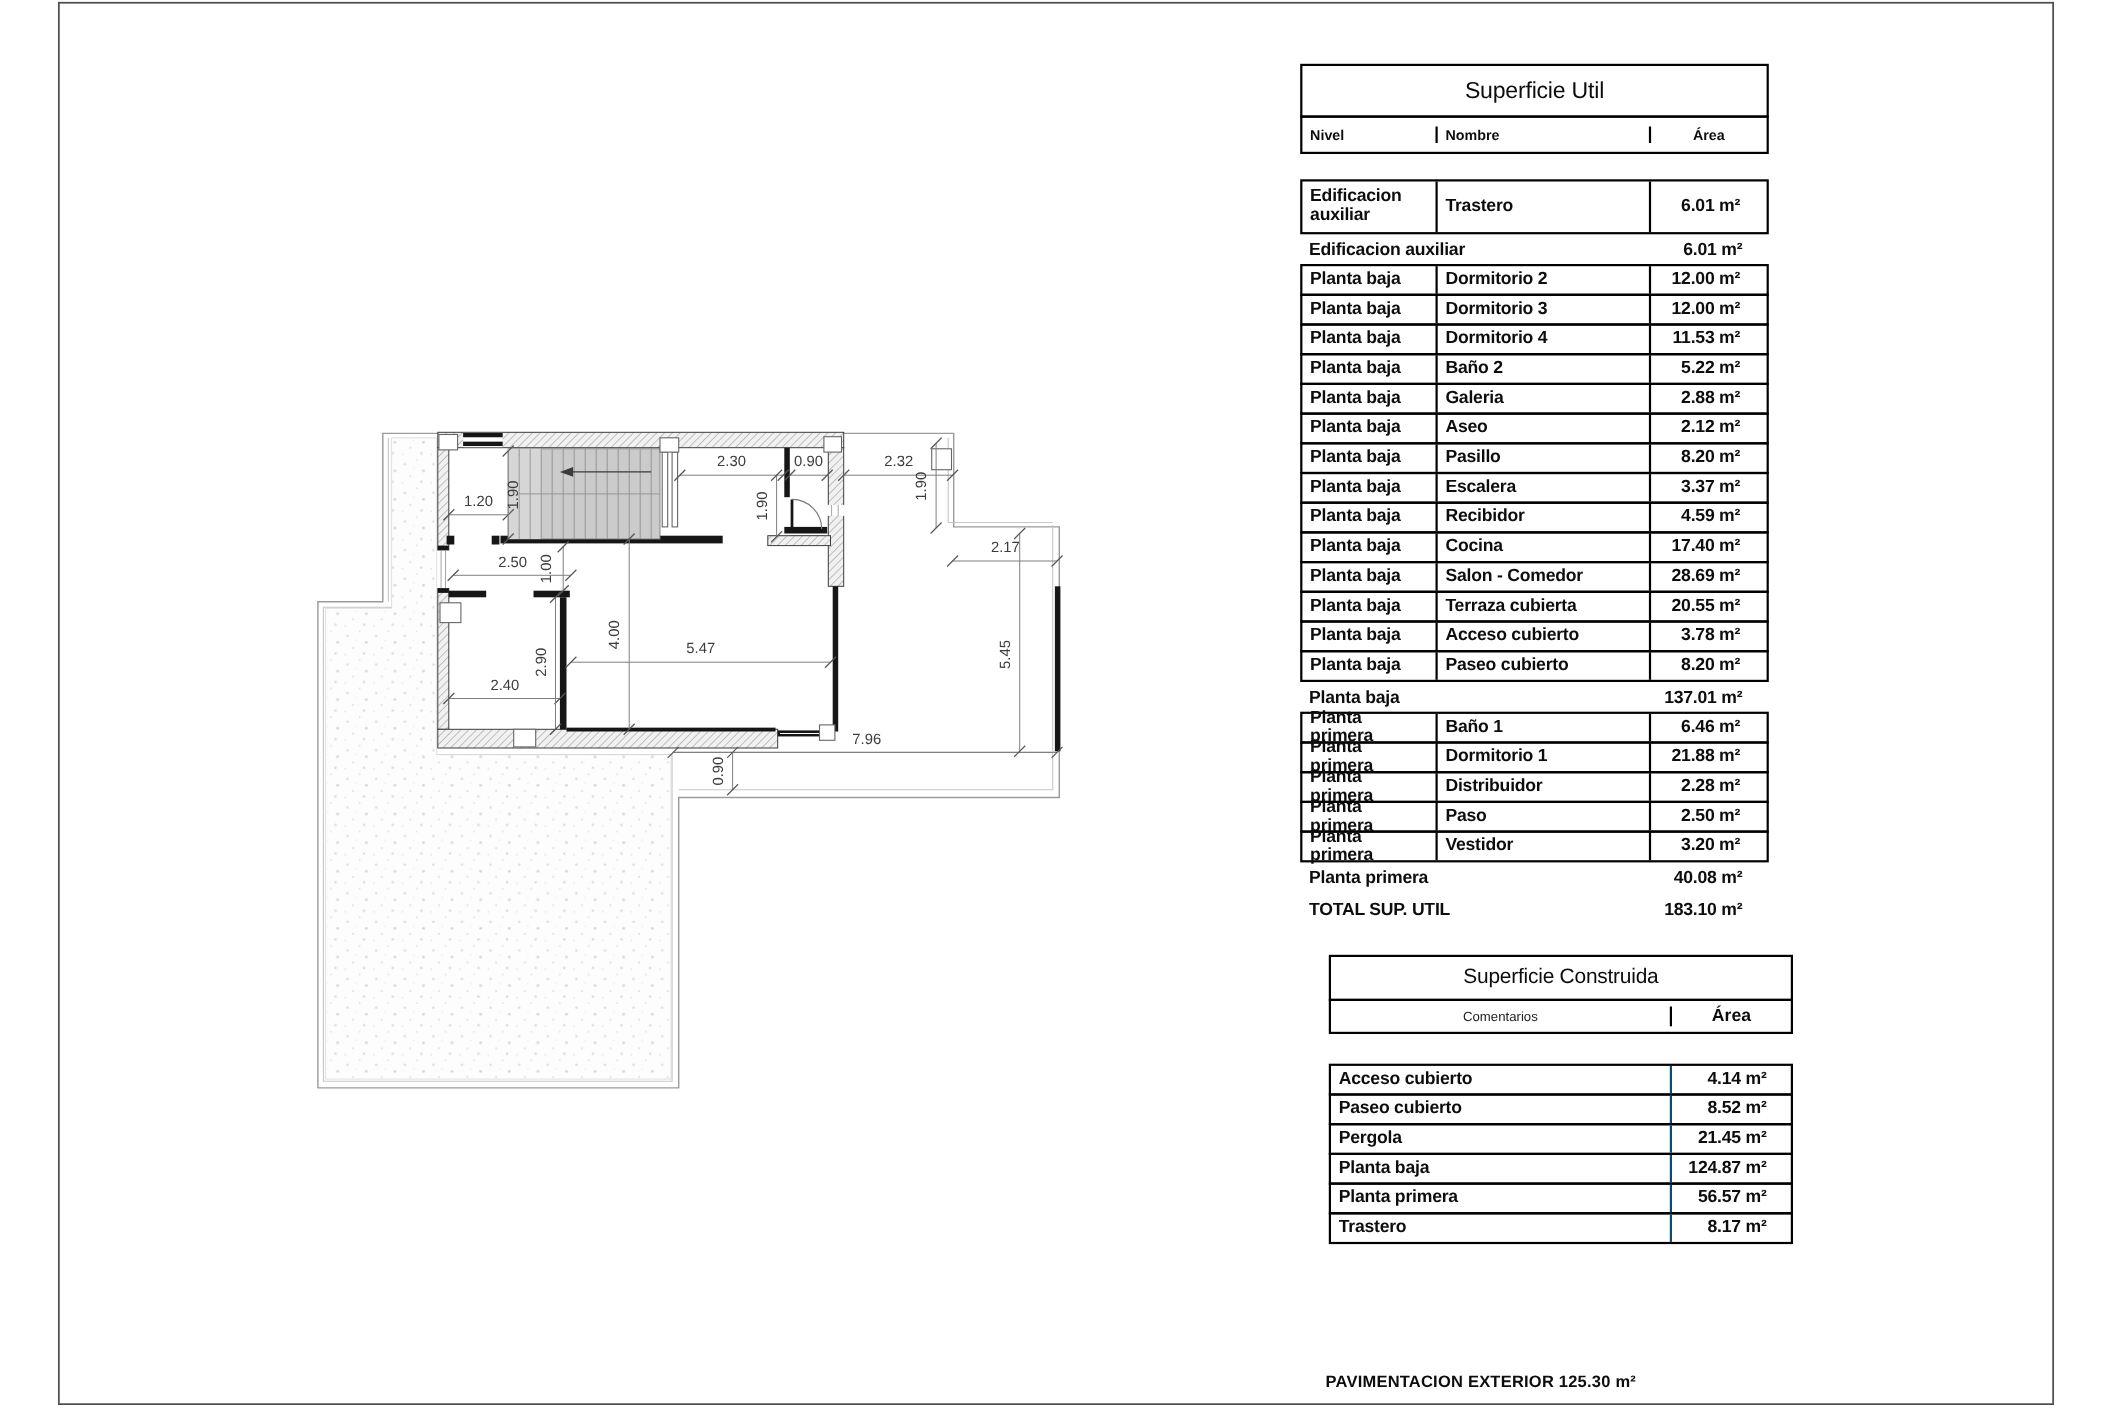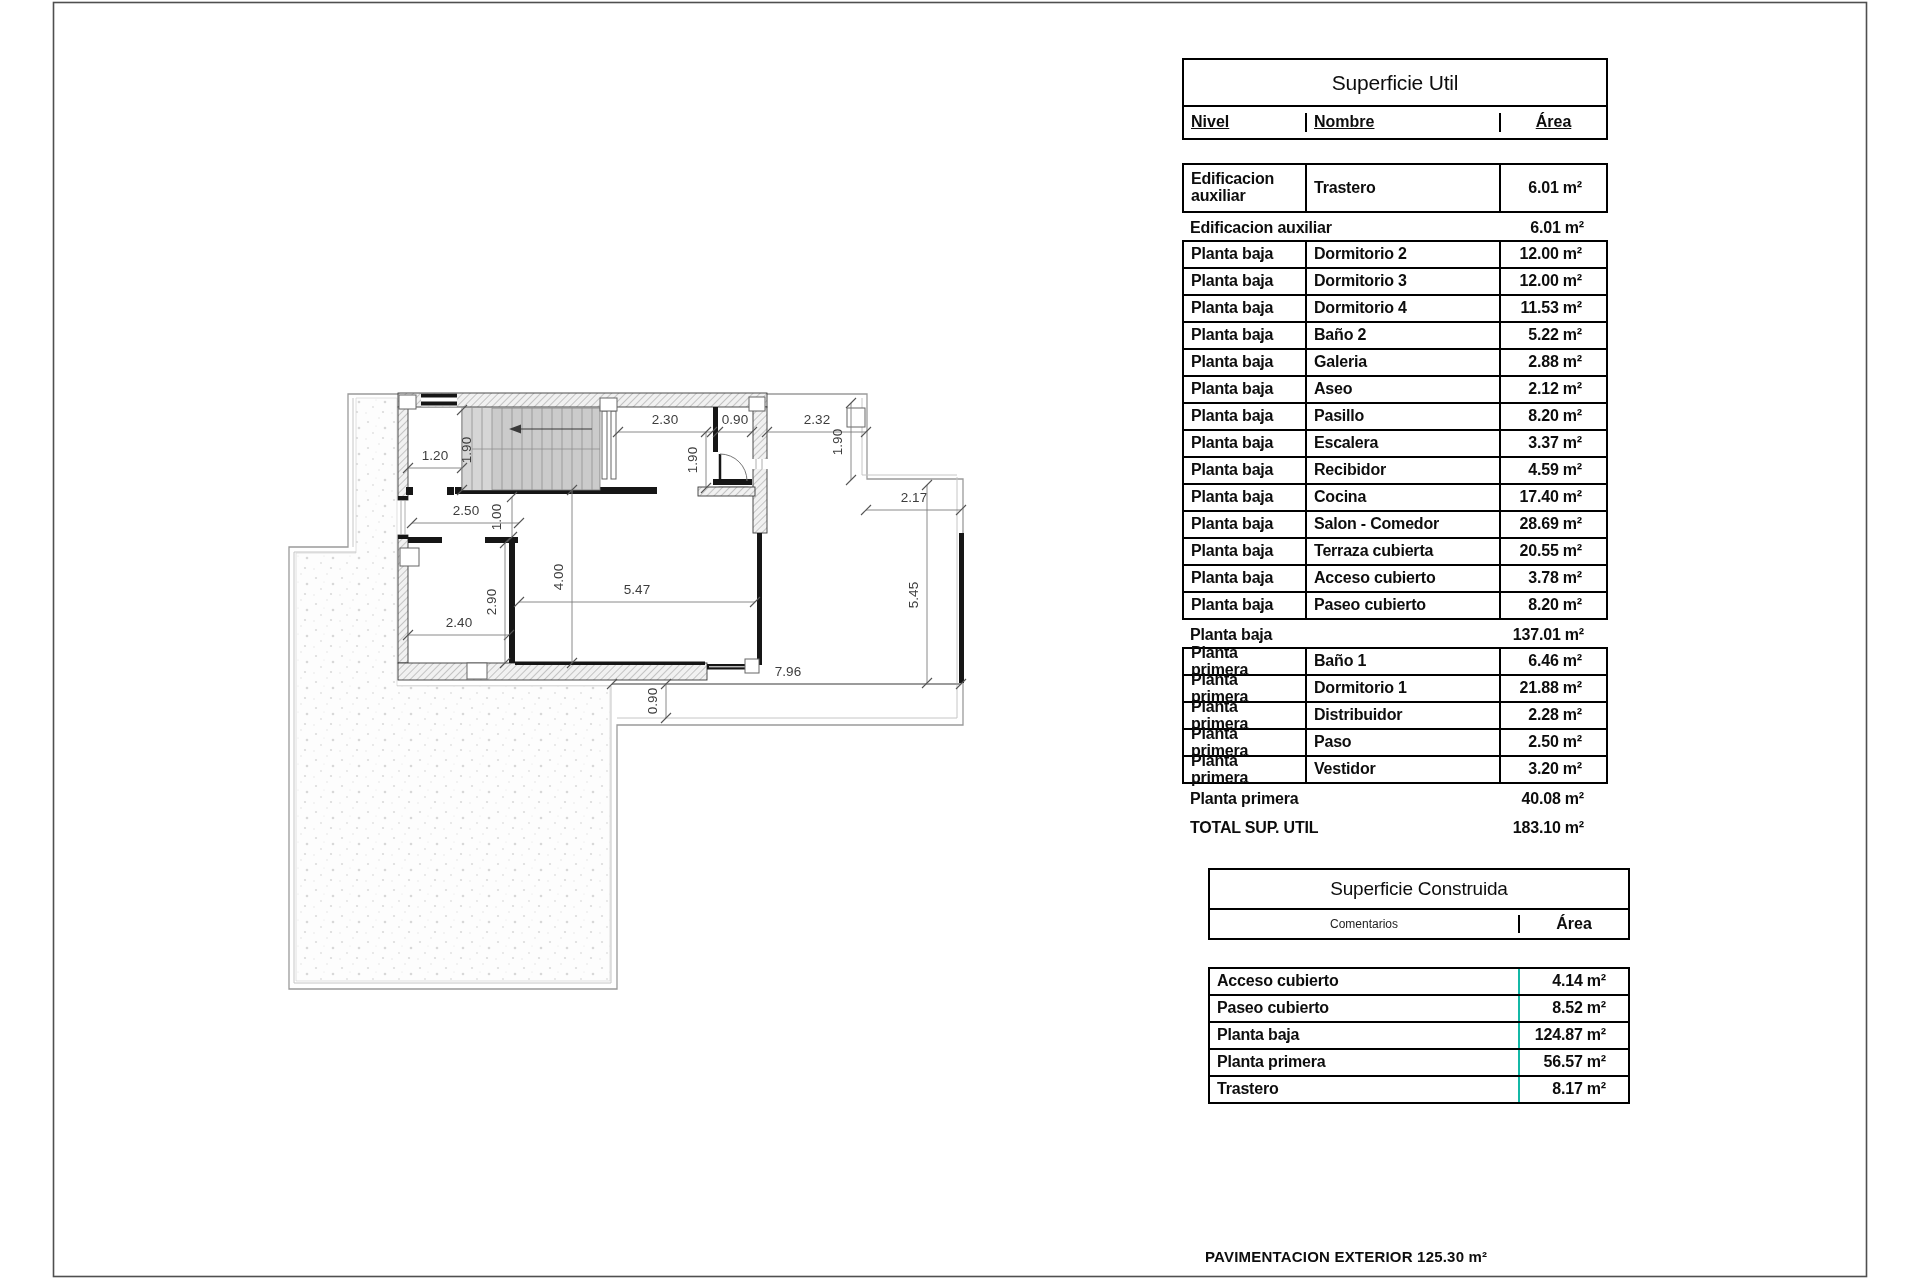--- a/index.html
+++ b/index.html
@@ -21,35 +21,35 @@
   .c-niv{flex:0 0 121px;}
   .c-nom{flex:0 0 194px;border-left:2px solid #000;}
   .c-area{flex:1;border-left:2px solid #000;justify-content:flex-end;padding-right:24px;}
   .srow{display:flex;align-items:center;height:29px;font-weight:bold;font-size:16px;
         letter-spacing:-0.2px;padding:0;}
   .srow .lbl{flex:1;padding-left:8px;}
   .srow .val{flex:0 0 150px;text-align:right;padding-right:24px;}
 
   #tbl-util{left:1182px;top:58px;width:426px;}
   #tbl-util .tbl-title{height:49px;font-size:21px;}
-  #tbl-util .tbl-head{height:35px;font-size:16px;text-decoration:underline;}
+  #tbl-util .tbl-head{height:35px;font-size:13px;}
   #tbl-util .tbl-body{margin-top:25px;}
 
   #tbl-cons{left:1193px;top:868px;width:422px;margin-left:15px;}
   #tbl-cons .tbl-title{height:42px;font-size:19px;}
   #tbl-cons .tbl-head{height:32px;font-size:16px;}
   #tbl-cons .tbl-body{margin-top:29px;}
   #tbl-cons .h-com{flex:0 0 308px;display:flex;justify-content:center;font-weight:normal;
                    font-size:12px;color:#222;}
   #tbl-cons .h-area{flex:1;border-left:2px solid #000;justify-content:center;}
   #tbl-util .h-niv{flex:0 0 121px;padding-left:7px;}
   #tbl-util .h-nom{flex:0 0 194px;border-left:2px solid #000;padding-left:7px;}
   #tbl-util .h-area{flex:1;border-left:2px solid #000;display:flex;justify-content:center;}
   #tbl-cons .c-com{flex:0 0 308px;}
-  #tbl-cons .c-area2{flex:1;border-left:2px solid #14b8a6;display:flex;align-items:center;
+  #tbl-cons .c-area2{flex:1;border-left:2px solid #0c4a6e;display:flex;align-items:center;
                      justify-content:flex-end;padding-right:22px;}
 
   .footnote{position:absolute;left:1205px;top:1248px;font-weight:bold;font-size:15px;
             letter-spacing:0.2px;}
 
   
   .frame{fill:none;stroke:#4f4f4f;stroke-width:1.6;}
   .bnd{fill:none;stroke:#9b9b9b;stroke-width:1.3;}
   .bnd2{fill:none;stroke:#c6c6c6;stroke-width:1;}
   .wall{fill:url(#hatch);stroke:#3a3a3a;stroke-width:0.9;}
@@ -383,20 +383,24 @@
     <div class="tbl-body" id="cons-body">
         <div class="trow">
           <div class="cell c-com">Acceso cubierto</div>
           <div class="cell c-area2">4.14 m²</div>
         </div>
         <div class="trow">
           <div class="cell c-com">Paseo cubierto</div>
           <div class="cell c-area2">8.52 m²</div>
         </div>
         <div class="trow">
+          <div class="cell c-com">Pergola</div>
+          <div class="cell c-area2">21.45 m²</div>
+        </div>
+        <div class="trow">
           <div class="cell c-com">Planta baja</div>
           <div class="cell c-area2">124.87 m²</div>
         </div>
         <div class="trow">
           <div class="cell c-com">Planta primera</div>
           <div class="cell c-area2">56.57 m²</div>
         </div>
         <div class="trow">
           <div class="cell c-com">Trastero</div>
           <div class="cell c-area2">8.17 m²</div>

